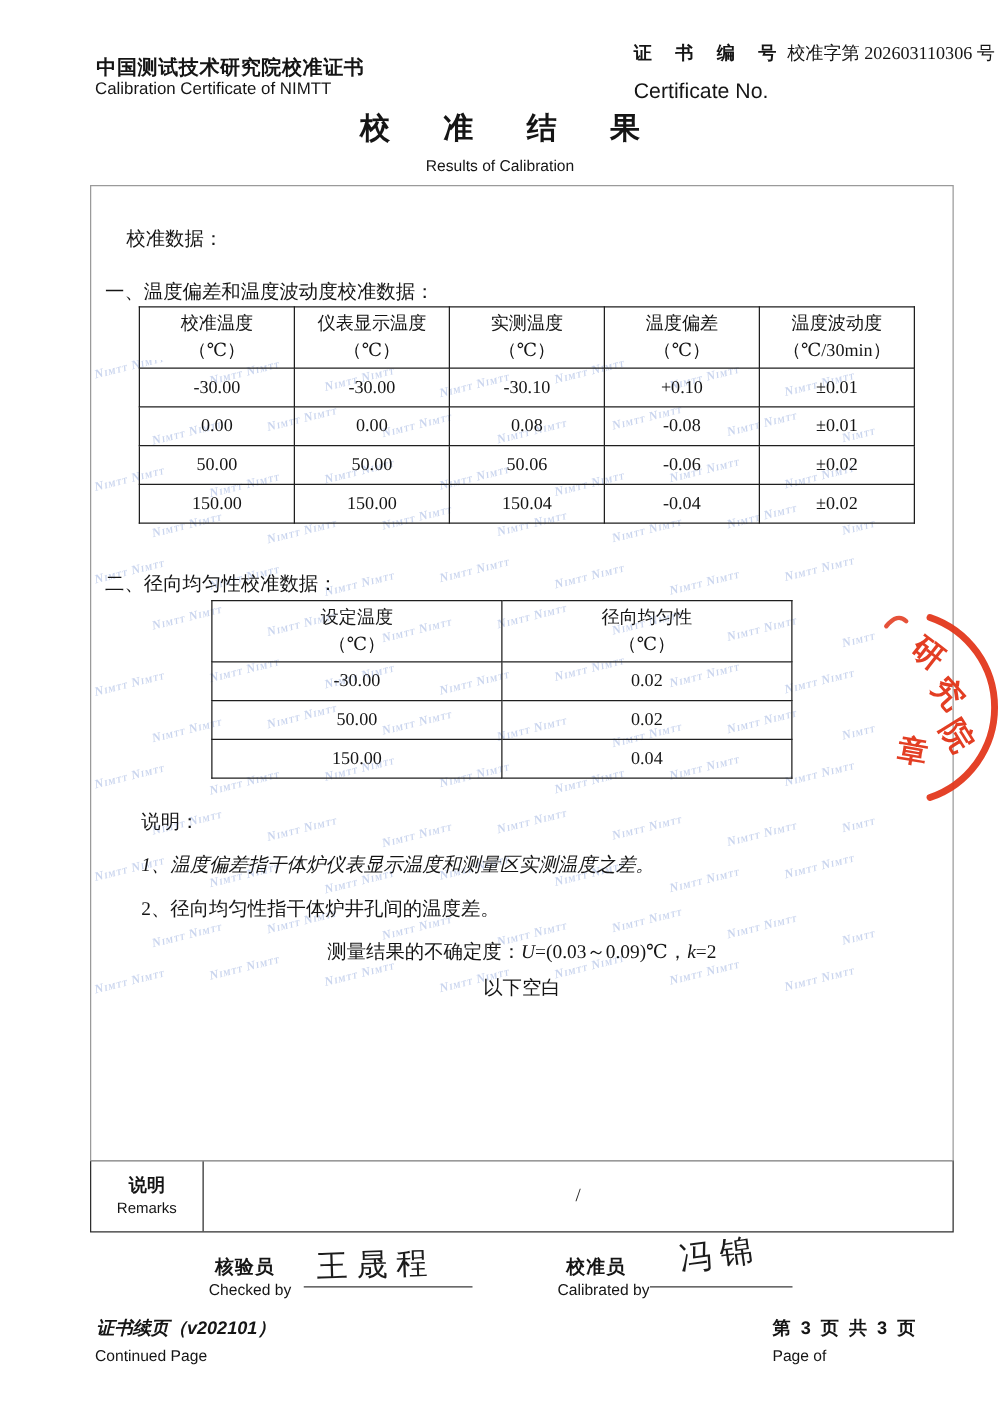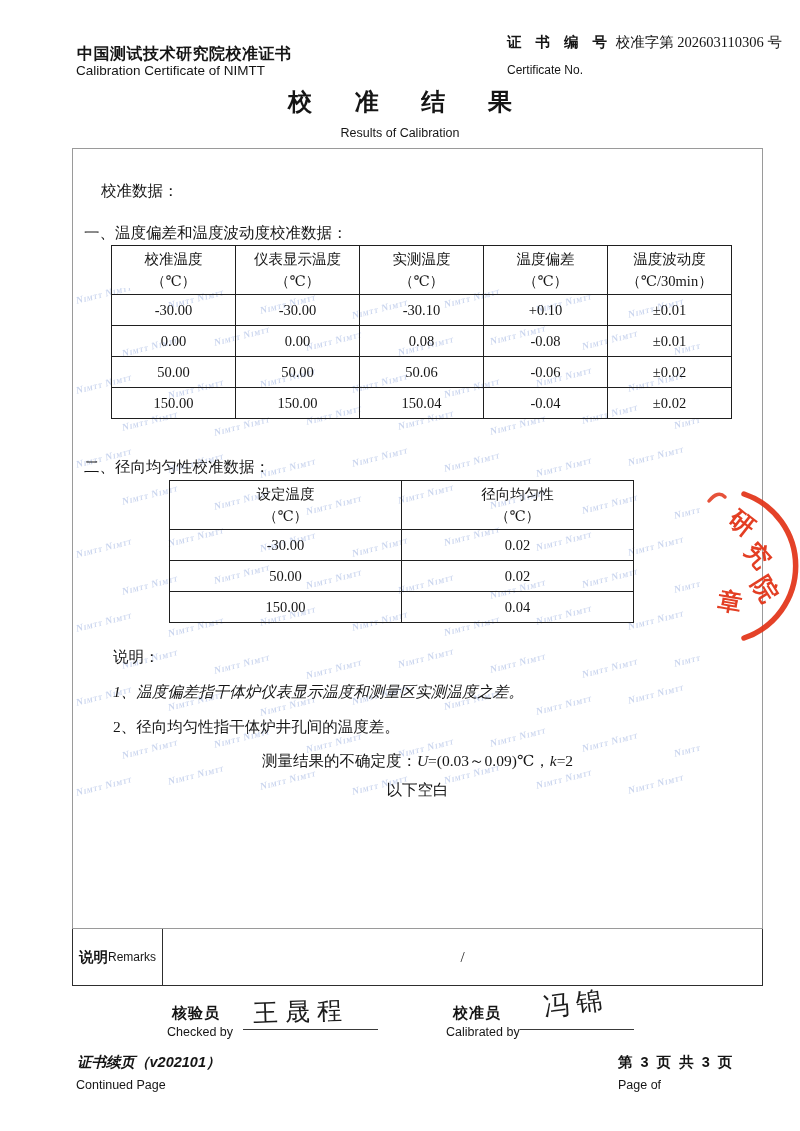--- a/index.html
+++ b/index.html
@@ -8,23 +8,23 @@
     font-family:"Liberation Serif","DejaVu Serif",serif;color:#151515;
     overflow:hidden;
   }
   .abs{position:absolute;}
   .sans{font-family:"Liberation Sans","DejaVu Sans",sans-serif;}
 
   
   .org-cn{left:77px;top:44px;font-size:16px;font-weight:bold;letter-spacing:.5px;}
   .org-en{left:76px;top:63px;font-size:13.5px;}
   .certno-line{left:507px;top:33px;font-size:14.5px;white-space:nowrap;}
-  .certno-label{font-weight:bold;letter-spacing:5px;font-family:Liberation Sans, sans-serif;margin-right:0;}
+  .certno-label{font-weight:bold;letter-spacing:5px;font-family:Liberation Mono, monospace;margin-right:0;}
   .certno-value{font-size:14.5px;}
-  .certno-en{left:507px;top:63px;font-size:12px;}
+  .certno-en{left:507px;top:63px;font-size:17px;}
   .doc-title{left:0;top:86px;width:800px;text-align:center;font-size:24px;font-weight:bold;letter-spacing:18px;text-indent:18px;}
   .doc-subtitle{left:0;top:126px;width:800px;text-align:center;font-size:12.5px;}
 
   
   .main-box{left:72px;top:148px;width:689px;height:779px;border:1px solid #9a9a9a;background:transparent;}
   .p-data-label{left:28px;top:32px;font-size:15.5px;}
   .p-sec1{left:11px;top:74px;font-size:15.5px;}
   .p-sec2{left:11px;top:308px;font-size:15.5px;}
   .p-notes{left:40px;top:498px;font-size:15.5px;}
   .p-note1{left:40px;top:533px;font-size:15.5px;font-style:italic;}
@@ -47,21 +47,21 @@
       font-variant:small-caps;font-size:10px;color:#b7c6e8;transform:rotate(-14deg);opacity:.72;
       letter-spacing:.5px;white-space:nowrap;}
   .main-box,.tbl1,.tbl2{z-index:1;}
 
   
   .stamp{left:630px;top:455px;width:170px;height:230px;z-index:2;pointer-events:none;}
   .stamp text{font-family:"Liberation Serif",serif;font-weight:bold;}
 
   
   .remarks-box{left:72px;top:928px;width:689px;height:56px;border:1px solid #2e2e2e;display:flex;}
-  .remarks-left{width:89px;border-right:1px solid #2e2e2e;display:flex;flex-direction:row;justify-content:center;align-items:center;}
+  .remarks-left{width:89px;border-right:1px solid #2e2e2e;display:flex;flex-direction:column;justify-content:center;align-items:center;}
   .remarks-label-cn{font-size:14.5px;font-weight:bold;line-height:18px;}
   .remarks-label-en{font-size:12px;line-height:16px;}
   .remarks-content{flex:1;display:flex;align-items:center;justify-content:center;font-size:15px;}
 
   
   .sig-label-cn{font-size:15px;font-weight:600;letter-spacing:1px;}
   .sig-label-en{font-size:12.5px;}
   .sig-checked-cn{left:172px;top:1004px;}
   .sig-checked-en{left:167px;top:1025px;}
   .sig-calibrated-cn{left:453px;top:1004px;}

